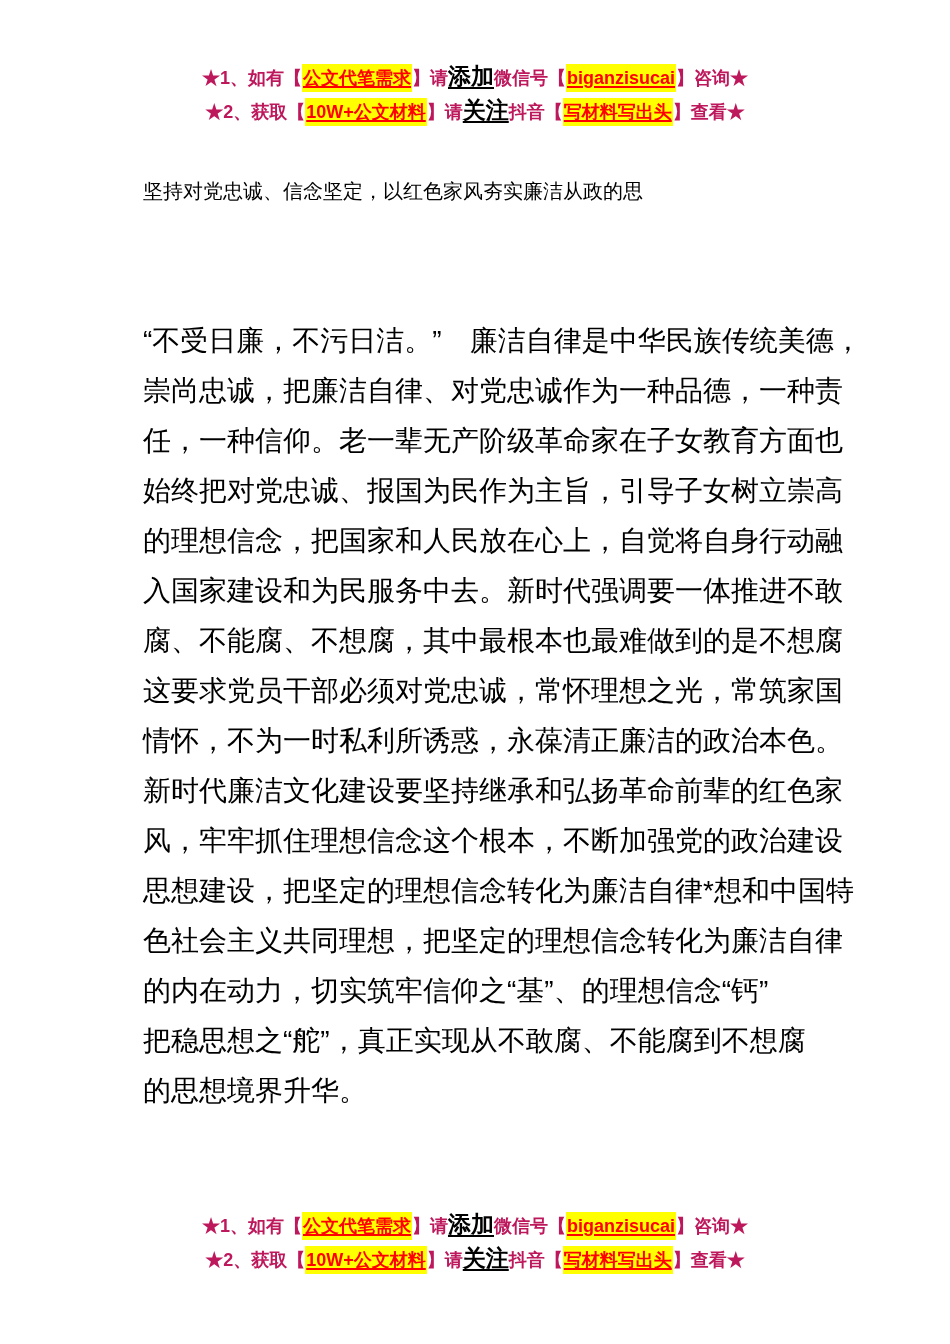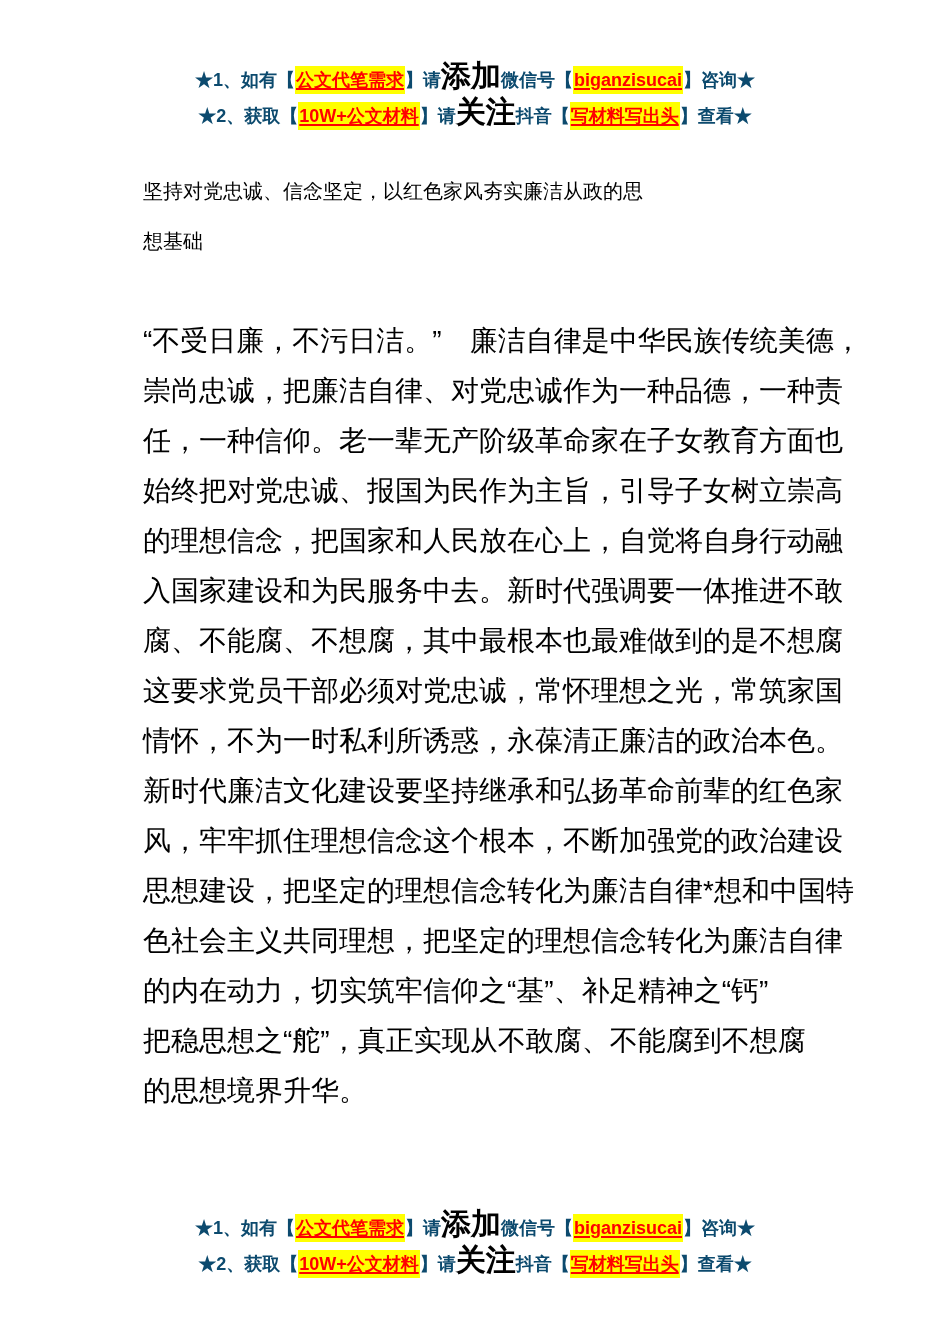--- a/index.html
+++ b/index.html
@@ -21,33 +21,34 @@
   }
   .promo-header { top: 60px; }
   .promo-footer { top: 1208px; }
   .promo-line {
     font-size: 18px;
     line-height: 32px;
     font-weight: 700;
     color: #000000;
     white-space: nowrap;
   }
-  .seg-plain { color: #0c4a6e; }
+  .seg-plain { color: #be185d; }
   .seg-hl {
     background: #ffff00;
     color: #ff0000;
     text-decoration: underline;
     text-decoration-color: #ff0000;
     text-decoration-thickness: 2px;
     text-underline-offset: 2px;
     padding: 4px 1px;
   }
   .seg-emph {
-    font-size: 30px;
+    font-size: 23px;
     color: #000000;
+    text-decoration: underline;
     text-decoration-color: #000000;
     text-decoration-thickness: 2px;
     text-underline-offset: 3px;
   }
   
   .doc-title {
     position: absolute;
     left: 143px;
     top: 166px;
     width: 700px;
@@ -74,38 +75,37 @@
 
 <div class="page">
 
   <div class="promo promo-header">
     <div class="promo-line"><span class="seg seg-plain">★1、如有【</span><span class="seg seg-hl">公文代笔需求</span><span class="seg seg-plain">】请</span><span class="seg seg-emph">添加</span><span class="seg seg-plain">微信号【</span><span class="seg seg-hl">biganzisucai</span><span class="seg seg-plain">】咨询★</span></div>
     <div class="promo-line"><span class="seg seg-plain">★2、获取【</span><span class="seg seg-hl">10W+公文材料</span><span class="seg seg-plain">】请</span><span class="seg seg-emph">关注</span><span class="seg seg-plain">抖音【</span><span class="seg seg-hl">写材料写出头</span><span class="seg seg-plain">】查看★</span></div>
   </div>
 
   <div class="doc-title">
       <div class="text-line">坚持对党忠诚、信念坚定，以红色家风夯实廉洁从政的思</div>
-      <div class="text-line">想基础</div>
     </div>
 
   <div class="doc-body">
       <div class="text-line">“不受日廉，不污日洁。”　廉洁自律是中华民族传统美德，</div>
       <div class="text-line">崇尚忠诚，把廉洁自律、对党忠诚作为一种品德，一种责</div>
       <div class="text-line">任，一种信仰。老一辈无产阶级革命家在子女教育方面也</div>
       <div class="text-line">始终把对党忠诚、报国为民作为主旨，引导子女树立崇高</div>
       <div class="text-line">的理想信念，把国家和人民放在心上，自觉将自身行动融</div>
       <div class="text-line">入国家建设和为民服务中去。新时代强调要一体推进不敢</div>
       <div class="text-line">腐、不能腐、不想腐，其中最根本也最难做到的是不想腐</div>
       <div class="text-line">这要求党员干部必须对党忠诚，常怀理想之光，常筑家国</div>
       <div class="text-line">情怀，不为一时私利所诱惑，永葆清正廉洁的政治本色。</div>
       <div class="text-line">新时代廉洁文化建设要坚持继承和弘扬革命前辈的红色家</div>
       <div class="text-line">风，牢牢抓住理想信念这个根本，不断加强党的政治建设</div>
       <div class="text-line">思想建设，把坚定的理想信念转化为廉洁自律*想和中国特</div>
       <div class="text-line">色社会主义共同理想，把坚定的理想信念转化为廉洁自律</div>
-      <div class="text-line">的内在动力，切实筑牢信仰之“基”、补足精神之“钙”</div>
+      <div class="text-line">的内在动力，切实筑牢信仰之“基”、的理想信念“钙”</div>
       <div class="text-line">把稳思想之“舵”，真正实现从不敢腐、不能腐到不想腐</div>
       <div class="text-line">的思想境界升华。</div>
     </div>
 
   <div class="promo promo-footer">
     <div class="promo-line"><span class="seg seg-plain">★1、如有【</span><span class="seg seg-hl">公文代笔需求</span><span class="seg seg-plain">】请</span><span class="seg seg-emph">添加</span><span class="seg seg-plain">微信号【</span><span class="seg seg-hl">biganzisucai</span><span class="seg seg-plain">】咨询★</span></div>
     <div class="promo-line"><span class="seg seg-plain">★2、获取【</span><span class="seg seg-hl">10W+公文材料</span><span class="seg seg-plain">】请</span><span class="seg seg-emph">关注</span><span class="seg seg-plain">抖音【</span><span class="seg seg-hl">写材料写出头</span><span class="seg seg-plain">】查看★</span></div>
   </div>
 
 </div>

